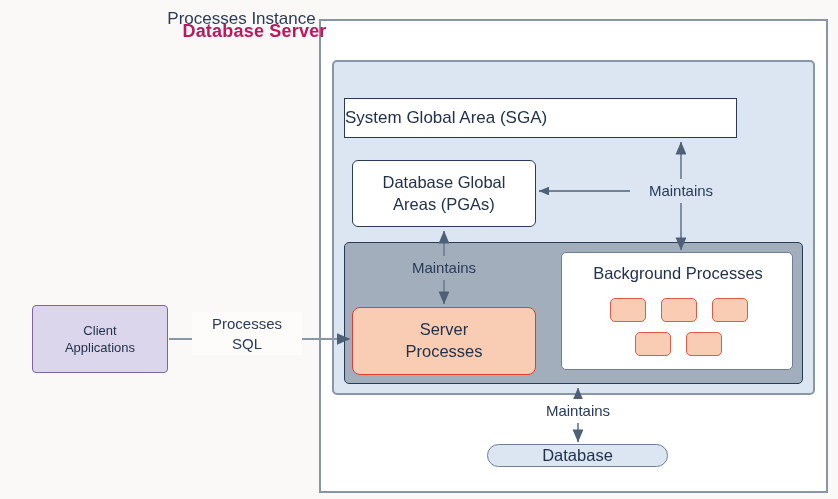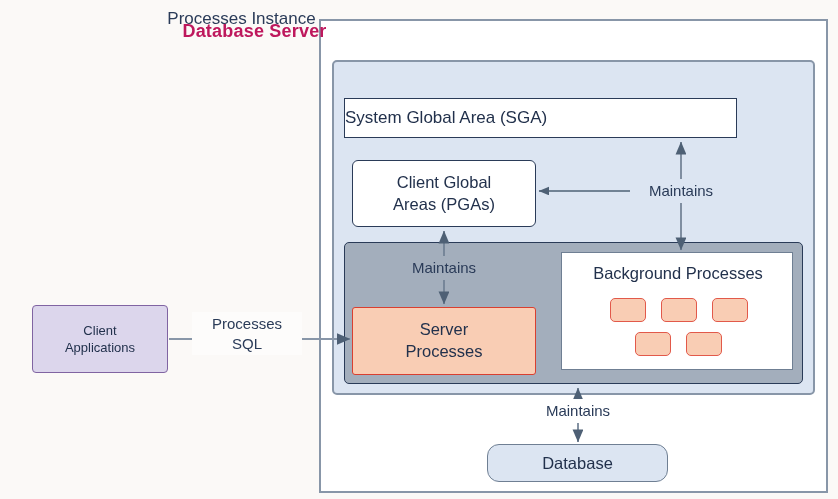--- a/index.html
+++ b/index.html
@@ -94,56 +94,56 @@
     border: 1.6px solid #2a3b58;
     border-radius: 5px;
   }
 
   
   #server-processes {
     left: 352px; top: 307px;
     width: 184px; height: 68px;
     background: #f9cdb4;
     border: 1.8px solid #d93f30;
-    border-radius: 3px;
+    border-radius: 8px;
     display: flex;
     align-items: center;
     justify-content: center;
     text-align: center;
     font-size: 16.5px;
     line-height: 1.32;
   }
 
   
   #background-processes {
     left: 561px; top: 252px;
     width: 232px; height: 118px;
     background: #ffffff;
     border: 1.4px solid #6f7f93;
-    border-radius: 0;
+    border-radius: 5px;
   }
   #background-processes-title {
     position: absolute;
     left: 0; top: 11px;
     width: 232px;
     text-align: center;
     font-size: 16.5px;
   }
   .proc-chip {
     position: absolute;
     width: 34px; height: 22px;
     background: #f9cdb4;
     border: 1.4px solid #e2594a;
     border-radius: 5px;
   }
 
   
   #database {
     left: 487px; top: 444px;
-    width: 181px; height: 38px;
+    width: 181px; height: 23px;
     background: #dce5f2;
     border: 1.5px solid #6f7f93;
     border-radius: 12px;
     display: flex;
     align-items: center;
     justify-content: center;
     font-size: 16.5px;
   }
 
   
@@ -198,21 +198,21 @@
 
   <div class="box" id="db-instance"></div>
   <div id="db-instance-title">Processes Instance</div>
 
   <div class="box" id="sga">
     <span>System Global Area (SGA)</span>
   </div>
 
   <div class="box" id="pga">
     <span>
-      <span>Client Global</span><br>
+      <span>Database Global</span><br>
       <span>Areas (PGAs)</span>
     </span>
   </div>
 
   <div class="box" id="process-container"></div>
 
   <div class="box" id="background-processes">
     <div id="background-processes-title">Background Processes</div>
     <div class="proc-chip" style="left:48px; top:45px;"></div>
     <div class="proc-chip" style="left:99px; top:45px;"></div>

